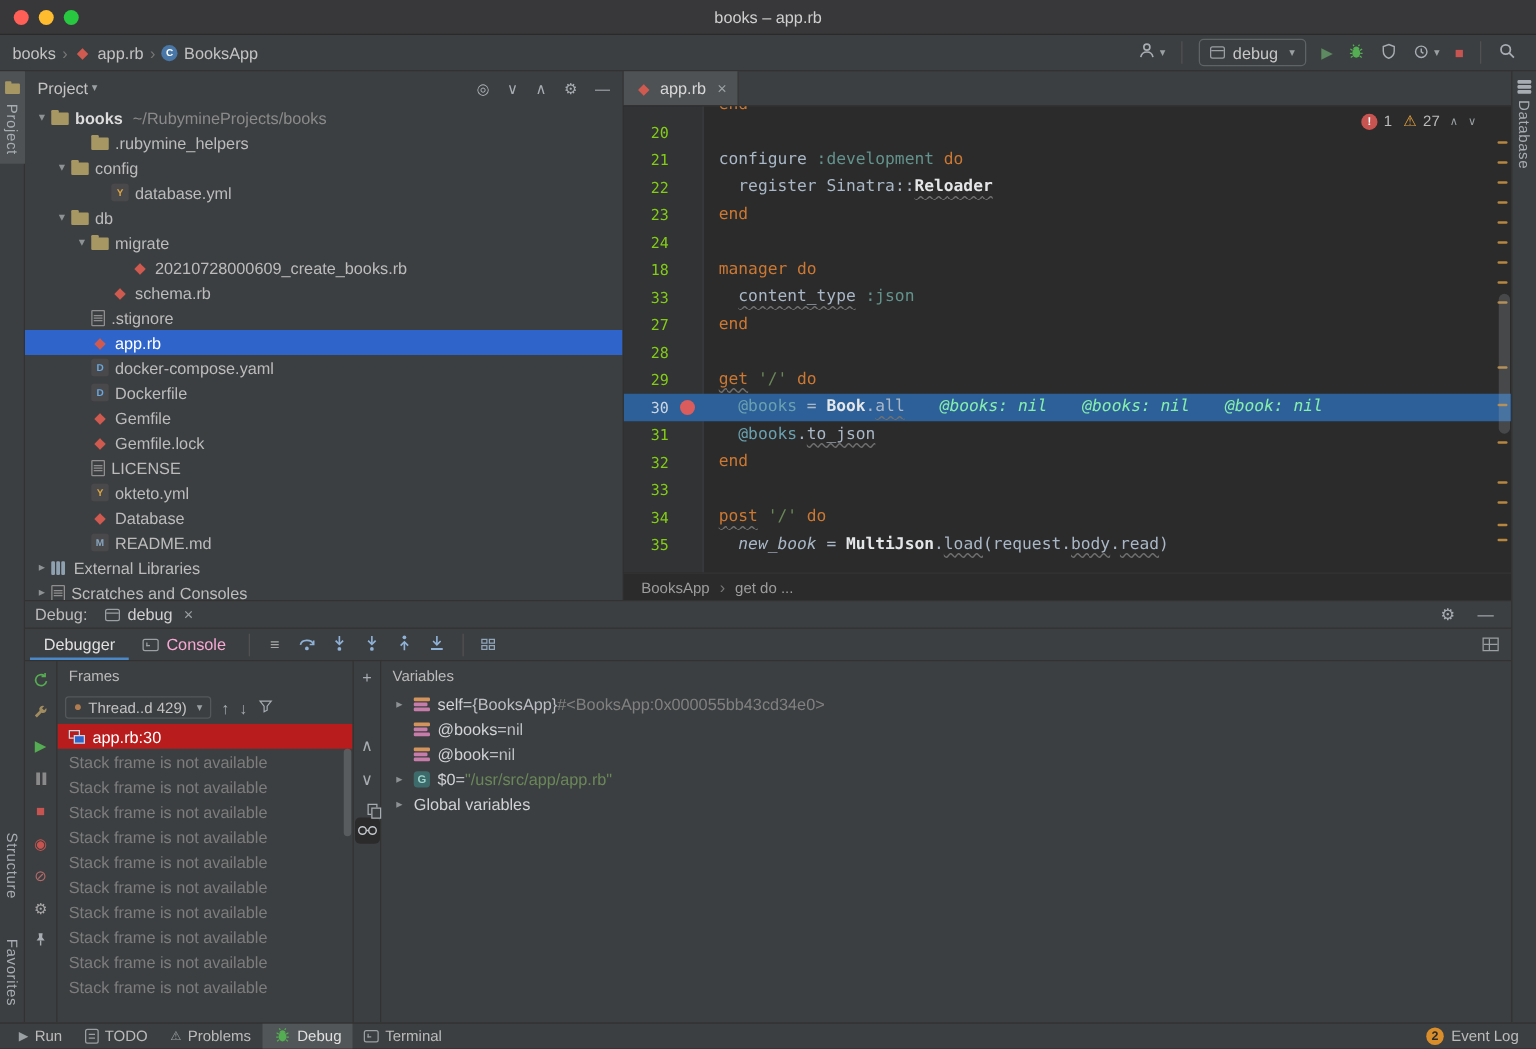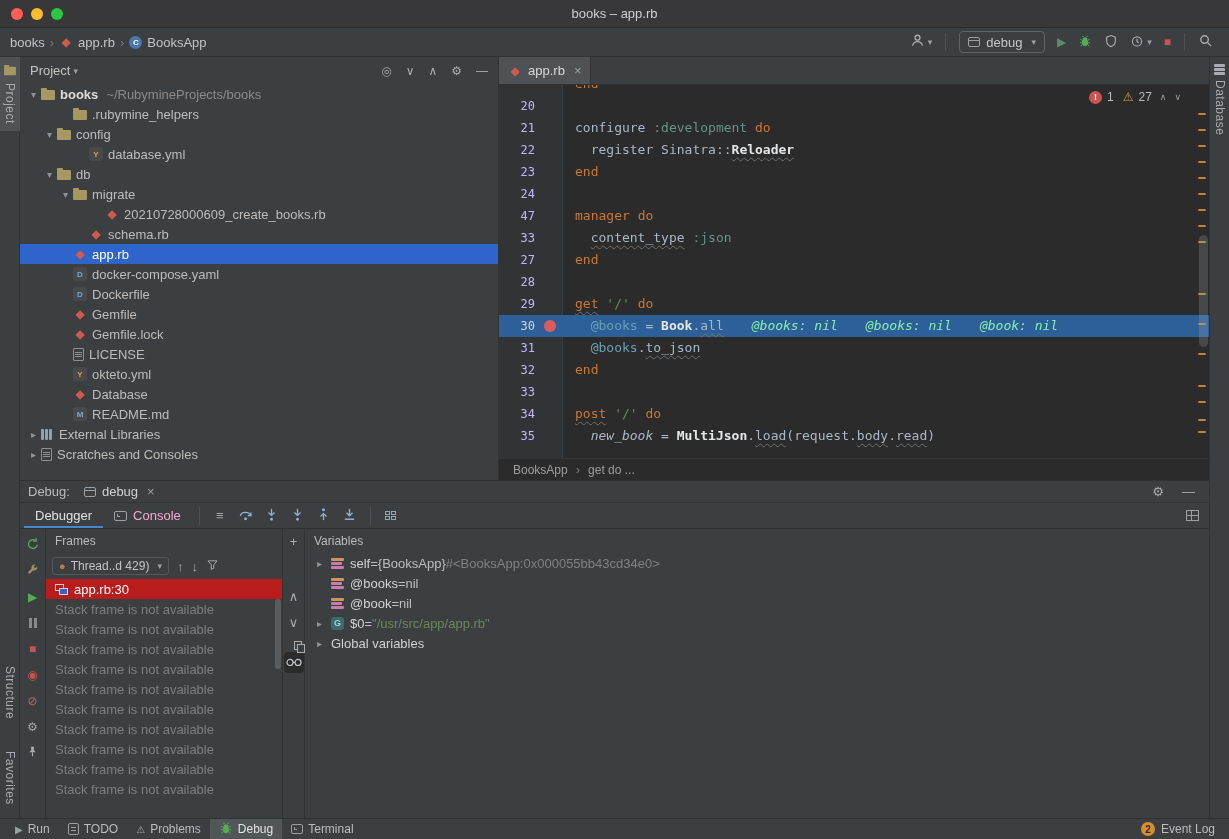--- a/index.html
+++ b/index.html
@@ -72,21 +72,21 @@
 
 .editor{flex:1;display:flex;flex-direction:column;min-width:0;background:#2b2b2b}
 .tabbar{flex:0 0 27px;background:#3c3f41;border-bottom:1px solid #323232;display:flex}
 .etab{height:27px;display:flex;align-items:center;gap:6px;padding:0 9px;background:#4e5254;color:#d8d8d8;border-right:1px solid #323232}
 .xclose{color:#9aa0a3;font-size:13px;margin-left:3px}
 .codearea{flex:1;position:relative;overflow:hidden;font-family:"DejaVu Sans Mono",monospace;font-size:13px}
 .gutterbg{position:absolute;left:0;top:0;bottom:0;width:64px;background:#313335;border-right:1px solid #3a3d3f}
 #code-lines{position:relative;margin-top:-12px}
 .code-line{display:flex;height:22px;line-height:22px;white-space:pre}
 .code-line.exec{background:#2d6099}
-.lnum{flex:0 0 40px;text-align:right;color:#c4b5fd;padding-right:4px;font-size:12px}
+.lnum{flex:0 0 40px;text-align:right;color:#84cc16;padding-right:4px;font-size:12px}
 .exec .lnum{color:#ccd6e0}
 .gic{flex:0 0 24px;position:relative}
 .bp{position:absolute;left:5px;top:5px;width:12px;height:12px;border-radius:50%;background:#db5c5c}
 .ltext{padding-left:12px;color:#a9b7c6}
 .tk-kw{color:#cc7832}
 .tk-kwu{color:#cc7832;text-decoration:underline wavy #6f6f6f 1px;text-underline-offset:3px}
 .tk-id{color:#a9b7c6}
 .tk-idu{color:#a9b7c6;text-decoration:underline wavy #6f6f6f 1px;text-underline-offset:3px}
 .tk-sym{color:#63938c}
 .tk-str{color:#6a8759}
@@ -355,20 +355,29 @@
               <div class="trow" style="padding-left: 70px;">
                 <span class="tchev"></span>
                 <span class="ic-ruby">◆</span>
                 <span class="tlabel">20210728000609_create_books.rb</span>
               </div>
               <div class="trow" style="padding-left: 54px;">
                 <span class="tchev"></span>
                 <span class="ic-ruby">◆</span>
                 <span class="tlabel">schema.rb</span>
               </div>
+              <div class="trow" style="padding-left: 38px;">
+                <span class="tchev"></span>
+                <span class="ic-doc">
+                  <i></i>
+                  <i></i>
+                  <i></i>
+                </span>
+                <span class="tlabel">.stignore</span>
+              </div>
               <div class="trow sel" style="padding-left: 38px;">
                 <span class="tchev"></span>
                 <span class="ic-ruby">◆</span>
                 <span class="tlabel">app.rb</span>
               </div>
               <div class="trow" style="padding-left: 38px;">
                 <span class="tchev"></span>
                 <span class="ic-badge bD">D</span>
                 <span class="tlabel">docker-compose.yaml</span>
               </div>
@@ -442,21 +451,21 @@
           </div>
           <div class="codearea">
             <div class="gutterbg"></div>
             <div id="code-lines">
                 <div class="code-line"><span class="lnum"></span><span class="gic"></span><span class="ltext"><span class="tk-kw">end</span></span></div>
                 <div class="code-line"><span class="lnum">20</span><span class="gic"></span><span class="ltext"></span></div>
                 <div class="code-line"><span class="lnum">21</span><span class="gic"></span><span class="ltext"><span class="tk-id">configure</span><span> </span><span class="tk-sym">:development</span><span> </span><span class="tk-kw">do</span></span></div>
                 <div class="code-line"><span class="lnum">22</span><span class="gic"></span><span class="ltext"><span>  </span><span class="tk-id">register</span><span> </span><span class="tk-id">Sinatra</span><span>::</span><span class="tk-cbu">Reloader</span></span></div>
                 <div class="code-line"><span class="lnum">23</span><span class="gic"></span><span class="ltext"><span class="tk-kw">end</span></span></div>
                 <div class="code-line"><span class="lnum">24</span><span class="gic"></span><span class="ltext"></span></div>
-                <div class="code-line"><span class="lnum">47</span><span class="gic"></span><span class="ltext"><span class="tk-kw">manager</span><span> </span><span class="tk-kw">do</span></span></div>
+                <div class="code-line"><span class="lnum">18</span><span class="gic"></span><span class="ltext"><span class="tk-kw">manager</span><span> </span><span class="tk-kw">do</span></span></div>
                 <div class="code-line"><span class="lnum">33</span><span class="gic"></span><span class="ltext"><span>  </span><span class="tk-idu">content_type</span><span> </span><span class="tk-sym">:json</span></span></div>
                 <div class="code-line"><span class="lnum">27</span><span class="gic"></span><span class="ltext"><span class="tk-kw">end</span></span></div>
                 <div class="code-line"><span class="lnum">28</span><span class="gic"></span><span class="ltext"></span></div>
                 <div class="code-line"><span class="lnum">29</span><span class="gic"></span><span class="ltext"><span class="tk-kwu">get</span><span> </span><span class="tk-str">'/'</span><span> </span><span class="tk-kw">do</span></span></div>
                 <div class="code-line exec"><span class="lnum">30</span><span class="gic"><span class="bp"></span></span><span class="ltext"><span>  </span><span class="tk-ivar">@books</span><span> = </span><span class="tk-cb">Book</span><span>.</span><span class="tk-idu">all</span><span class="hint">@books: nil</span><span class="hint">@books: nil</span><span class="hint">@book: nil</span></span></div>
                 <div class="code-line"><span class="lnum">31</span><span class="gic"></span><span class="ltext"><span>  </span><span class="tk-ivar">@books</span><span>.</span><span class="tk-idu">to_json</span></span></div>
                 <div class="code-line"><span class="lnum">32</span><span class="gic"></span><span class="ltext"><span class="tk-kw">end</span></span></div>
                 <div class="code-line"><span class="lnum">33</span><span class="gic"></span><span class="ltext"></span></div>
                 <div class="code-line"><span class="lnum">34</span><span class="gic"></span><span class="ltext"><span class="tk-kwu">post</span><span> </span><span class="tk-str">'/'</span><span> </span><span class="tk-kw">do</span></span></div>
                 <div class="code-line"><span class="lnum">35</span><span class="gic"></span><span class="ltext"><span>  </span><span class="tk-lo">new_book</span><span> = </span><span class="tk-cb">MultiJson</span><span>.</span><span class="tk-idu">load</span><span>(</span><span class="tk-id">request</span><span>.</span><span class="tk-idu">body</span><span>.</span><span class="tk-idu">read</span><span>)</span></span></div>

